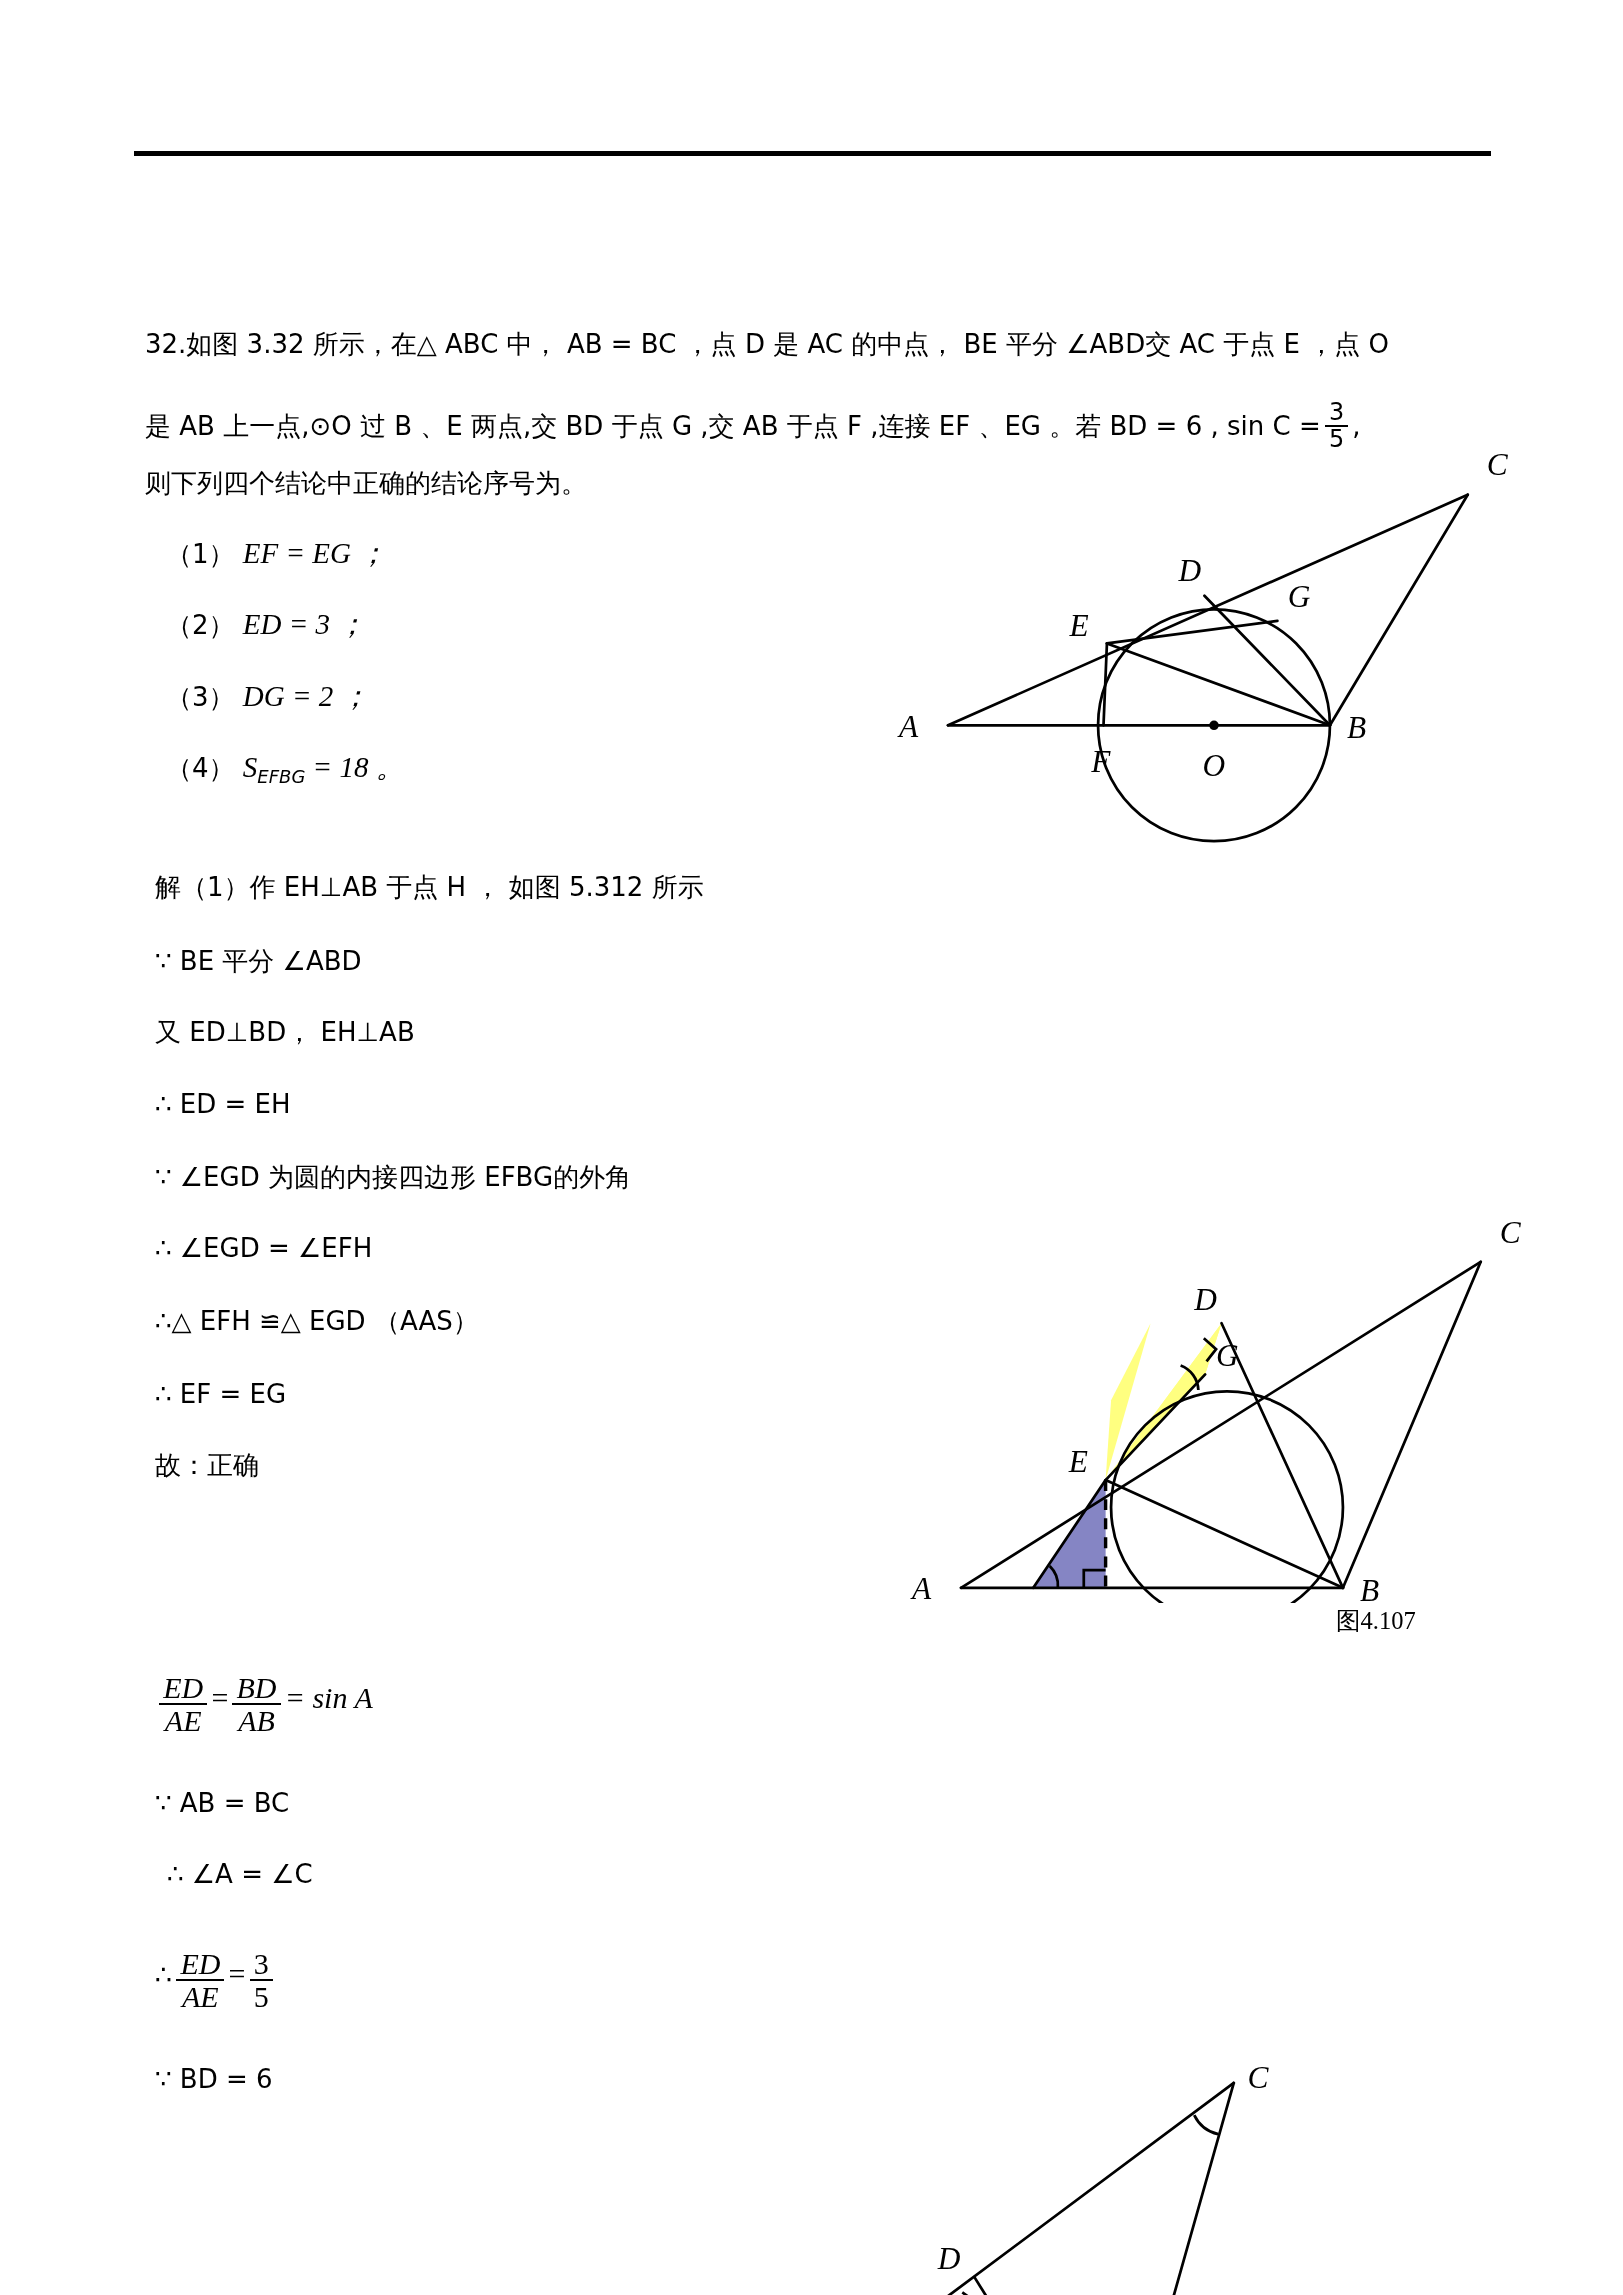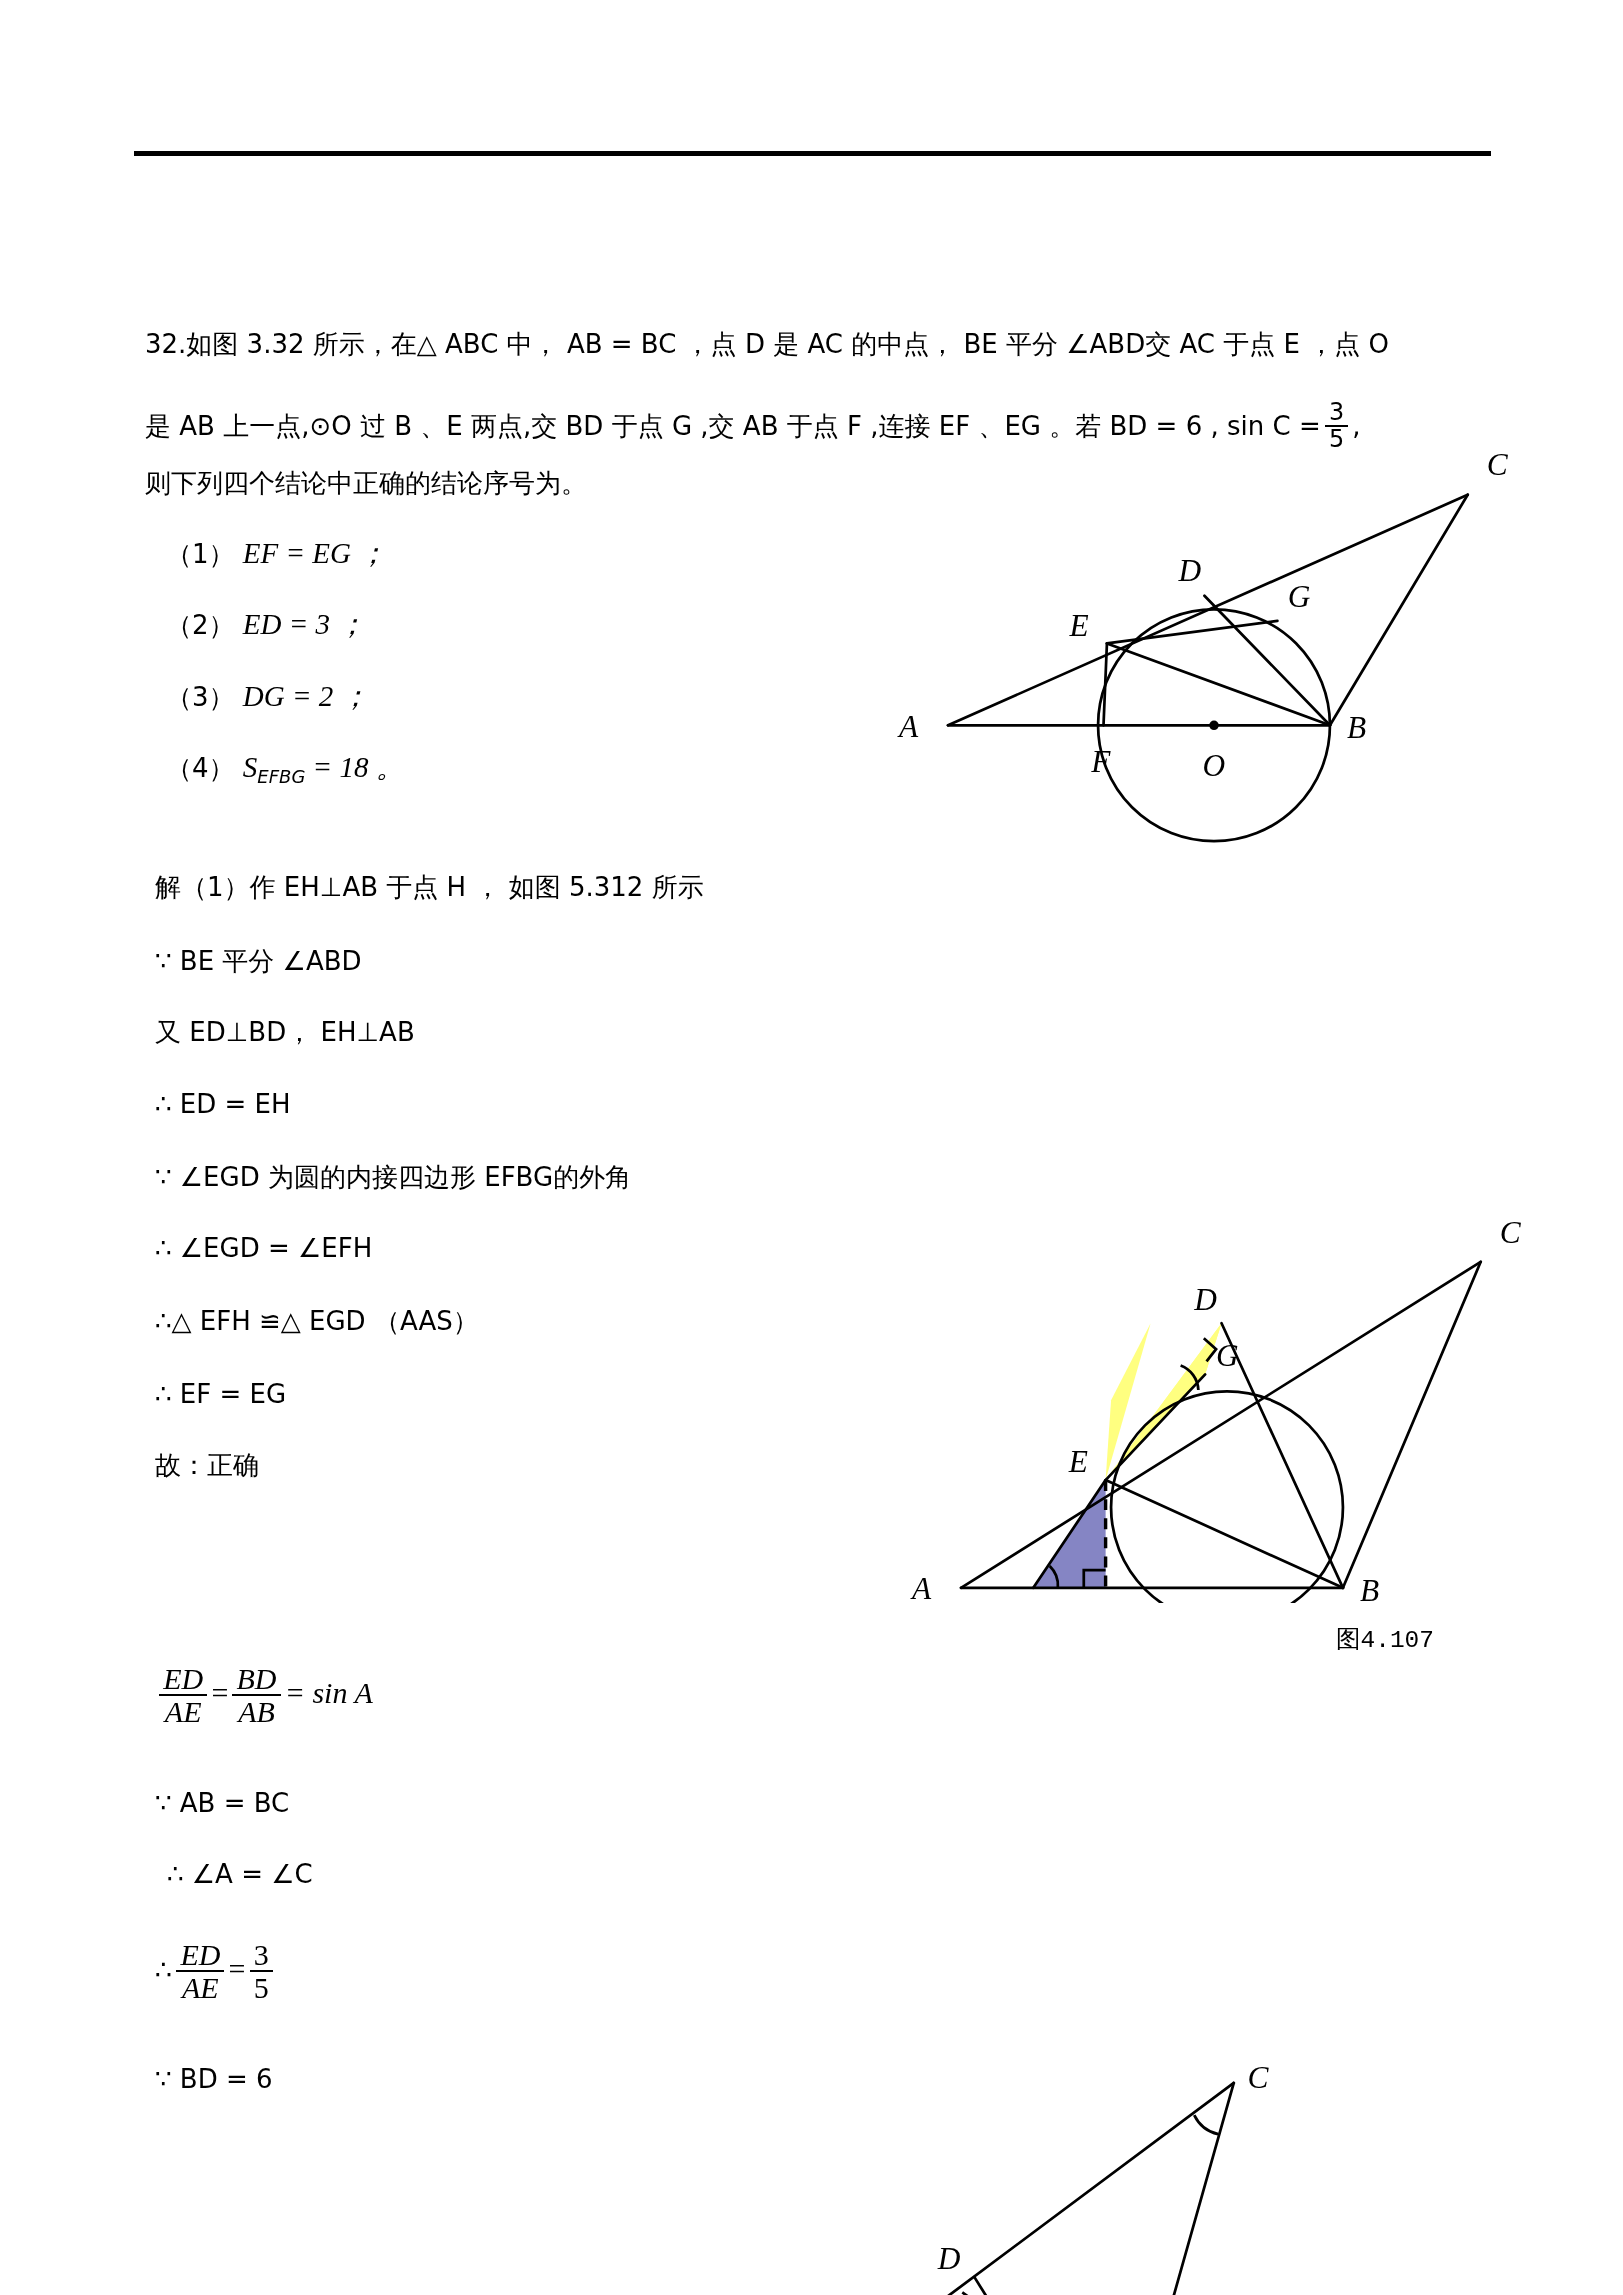--- a/index.html
+++ b/index.html
@@ -50,29 +50,28 @@
     vertical-align: middle;
     text-align: center;
     font-size: 0.92em;
     line-height: 1.05;
     margin: 0 4.1px;
     position: relative;
     top: -1.4px;
   }
   .frac .num { display: block; padding: 0 4.1px; }
   .frac .den { display: block; padding: 0 4.1px; border-top: 2px solid #000; }
-  .frac.big { font-size: 1em; }
+  .frac.big { font-size: 1em; margin-top: 9px; }
   
   .figure { position: absolute; }
   .figcap {
     position: absolute;
-    font-family: Liberation Mono, monospace;
+    font-family: Liberation Serif, serif;
     font-size: 24.5px;
     white-space: nowrap;
-    margin-top: 18px;
   }
   svg text {
     font-family: "Liberation Serif", "DejaVu Serif", serif;
     font-style: italic;
     fill: #000;
   }
 </style>
 </head>
 <body>
 

